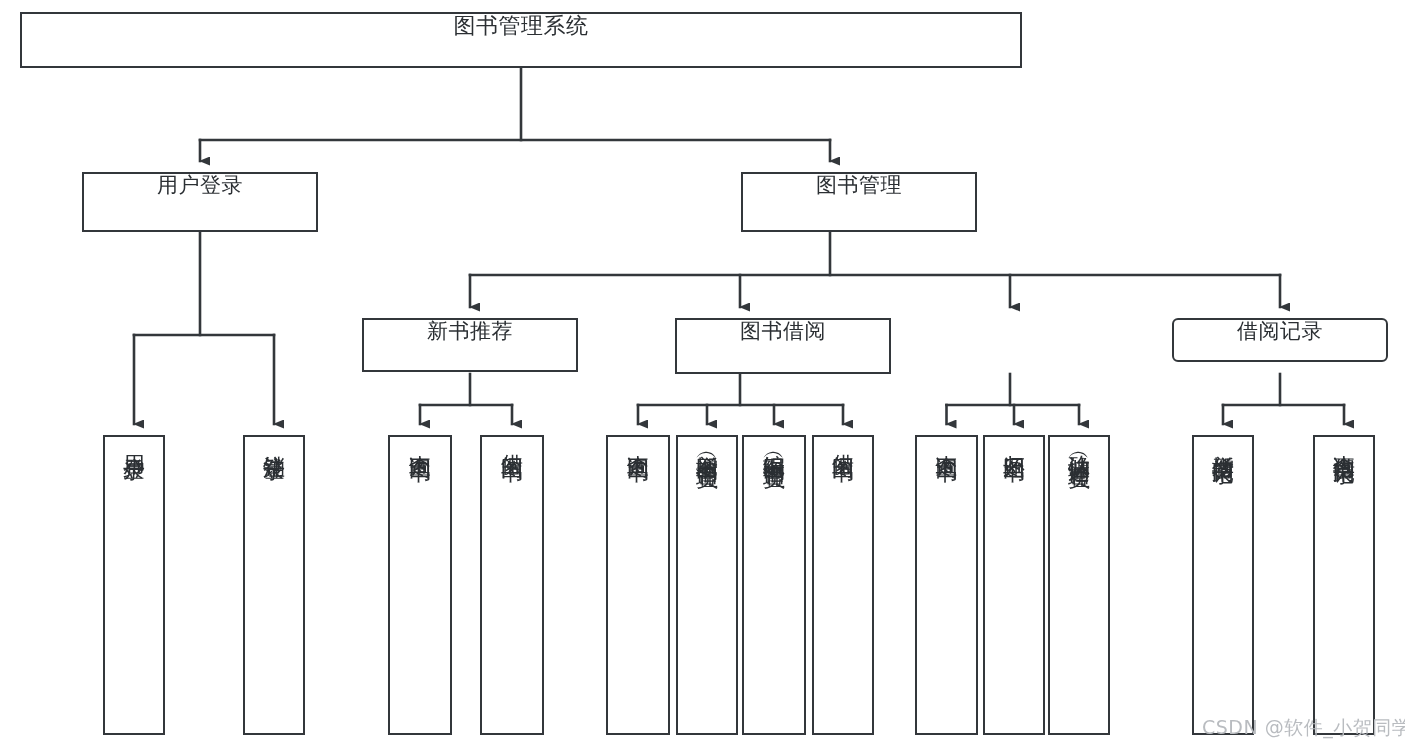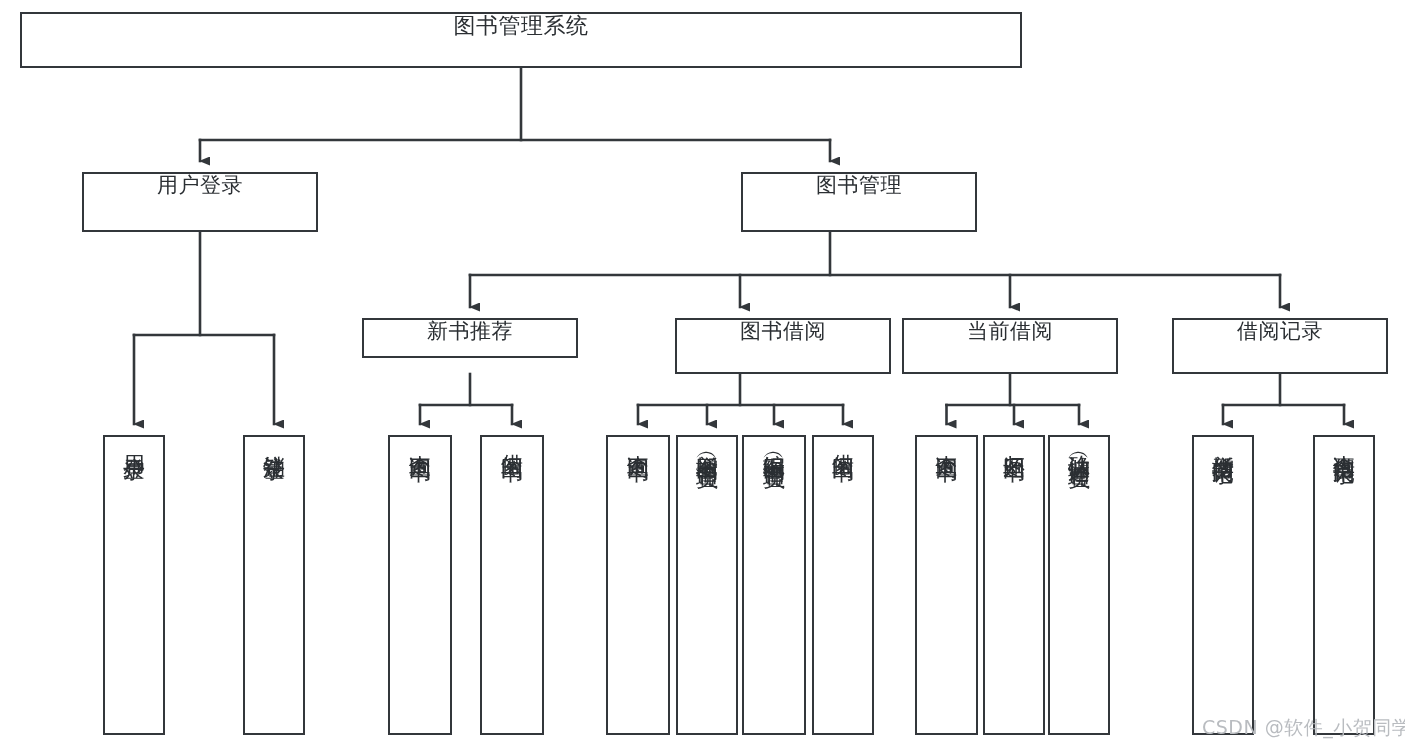--- a/index.html
+++ b/index.html
@@ -118,30 +118,27 @@
     <span class="node-label">图书管理系统</span>
   </div>
 
   <div class="node horizontal" style="left: 82px; top: 172px; width: 236px; height: 60px;">
     <span class="node-label">用户登录</span>
   </div>
   <div class="node horizontal" style="left: 712px; top: 172px; width: 236px; height: 60px; margin-left: 29px;">
     <span class="node-label">图书管理</span>
   </div>
 
-  <div class="node horizontal" style="left: 362px; top: 318px; width: 216px; height: 40px;">
+  <div class="node horizontal" style="left: 362px; top: 318px; width: 216px; height: 54px;">
     <span class="node-label">新书推荐</span>
   </div>
   <div class="node horizontal" style="left: 632px; top: 318px; width: 216px; height: 56px; margin-left: 43px;">
     <span class="node-label">图书借阅</span>
   </div>
-  <div class="node horizontal" style="left: 902px; top: 318px; width: 216px; height: 56px;">
-    <span class="node-label">当前借阅</span>
-  </div>
-  <div class="node horizontal" style="left: 1172px; top: 318px; width: 216px; height: 56px;">
+  <div class="node horizontal" style="left: 1172px; top: 318px; width: 216px; height: 44px; border-radius: 6px;">
     <span class="node-label">借阅记录</span>
   </div>
 
   <div class="node vertical" style="left: 103px; top: 435px; width: 62px; height: 300px;">
     <span class="node-label">用户登录</span>
   </div>
   <div class="node vertical" style="left: 243px; top: 435px; width: 62px; height: 300px;">
     <span class="node-label">注销登录</span>
   </div>
 

